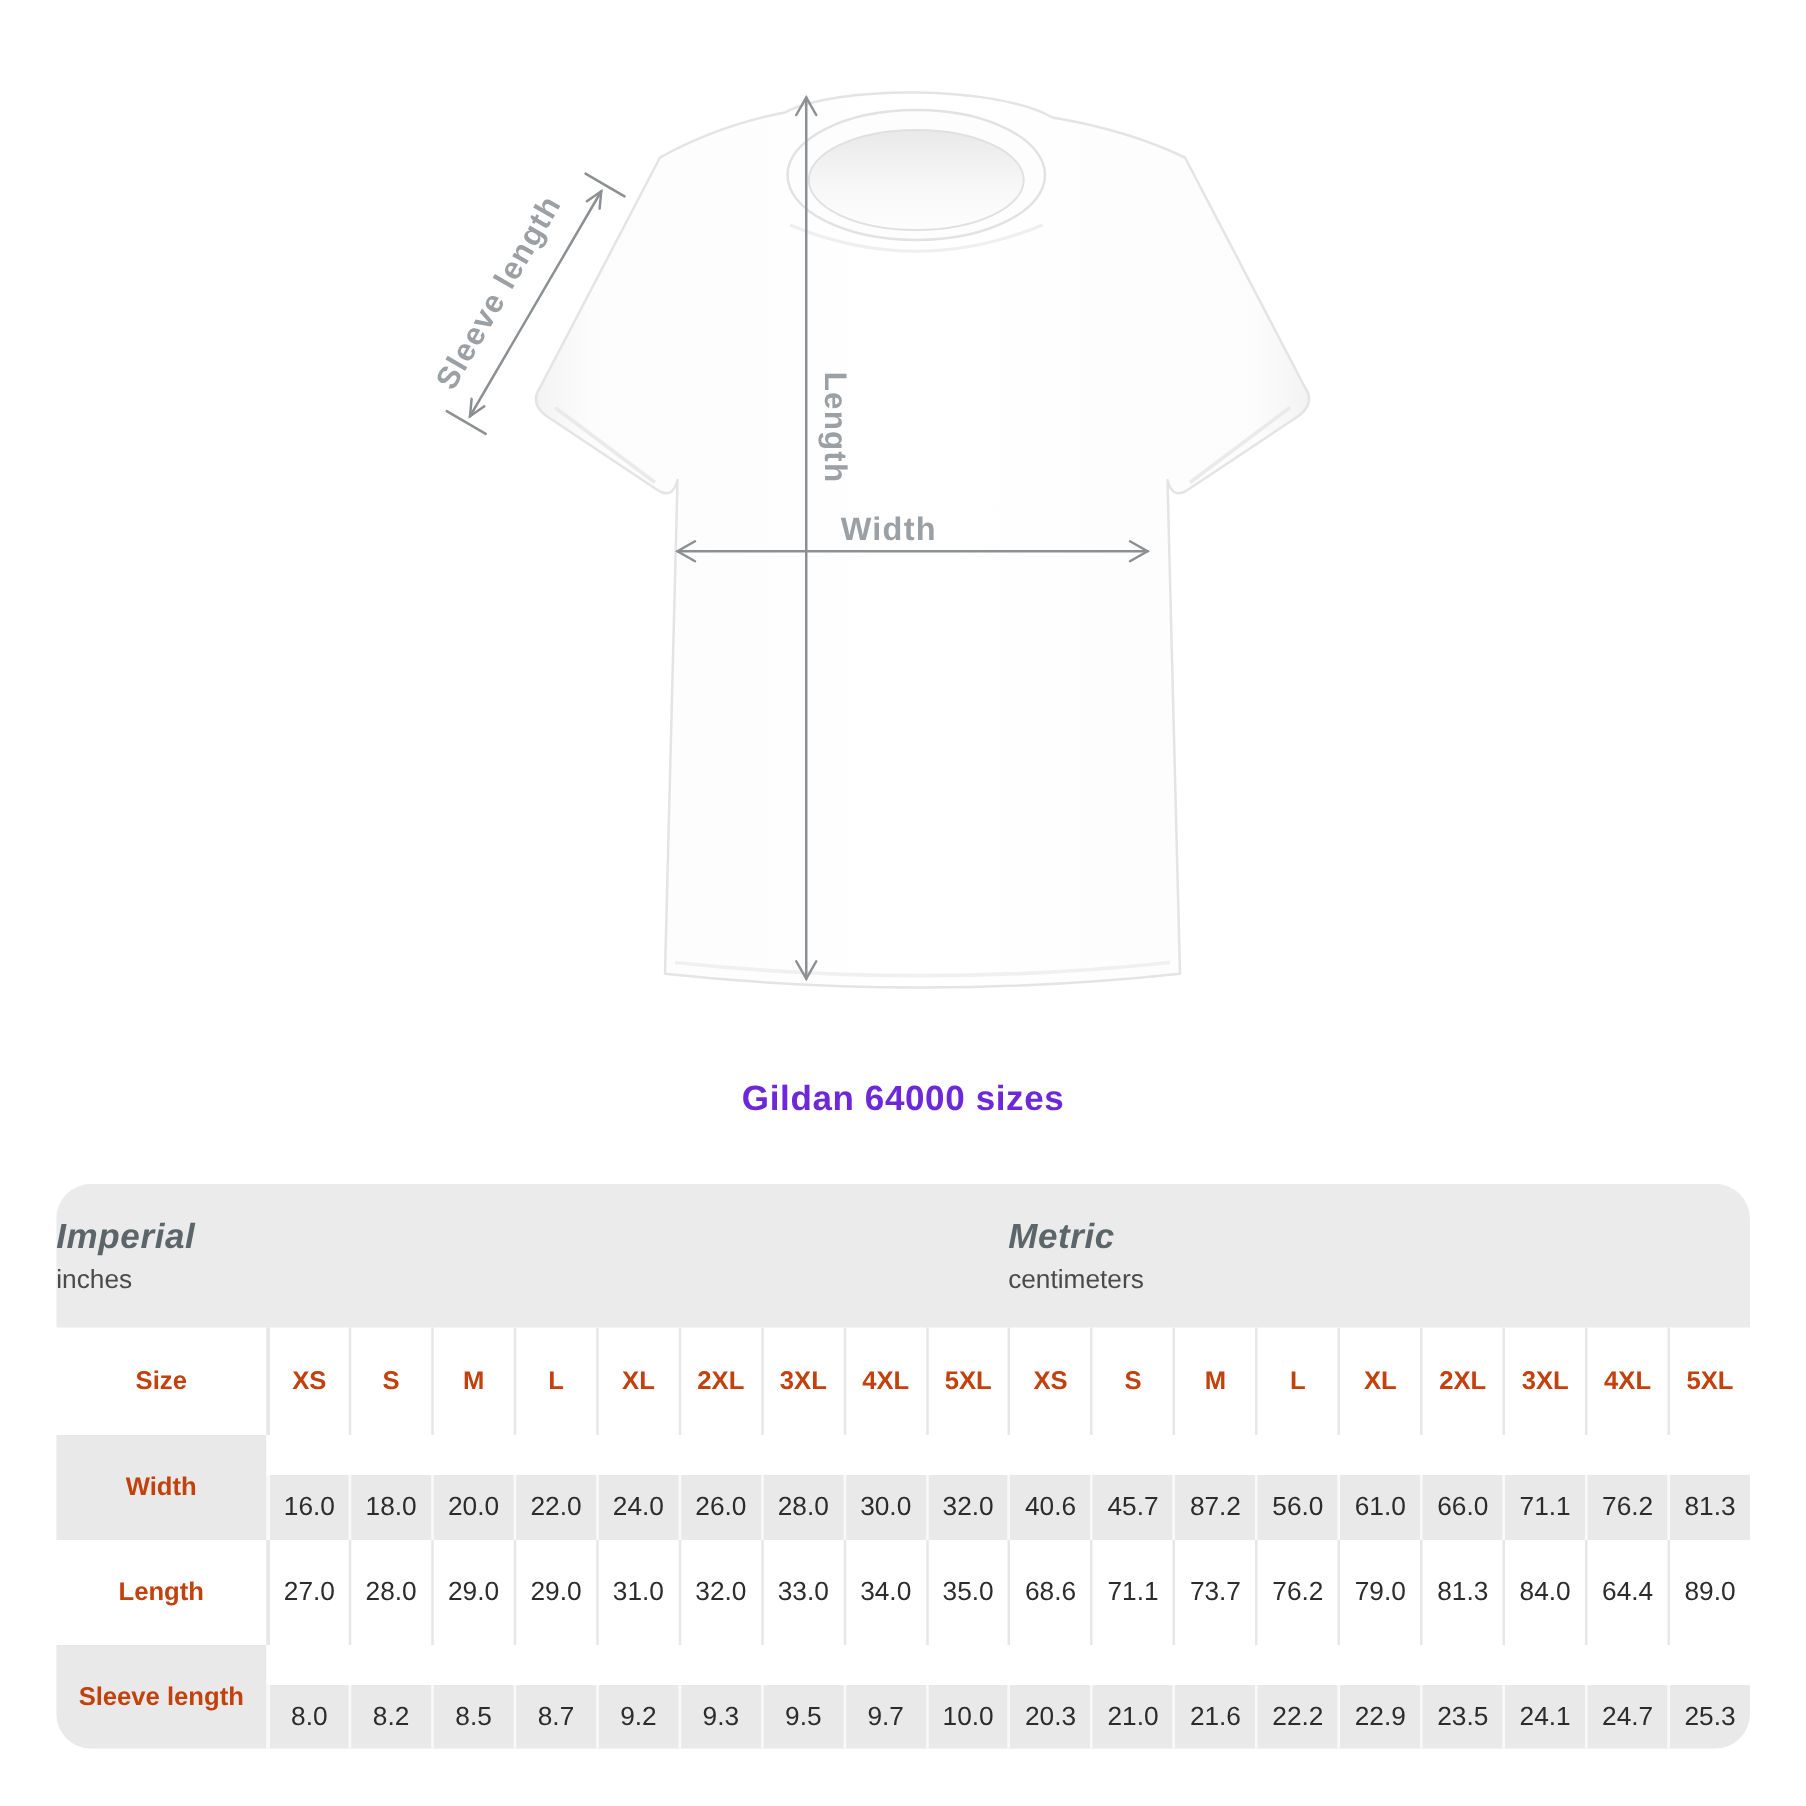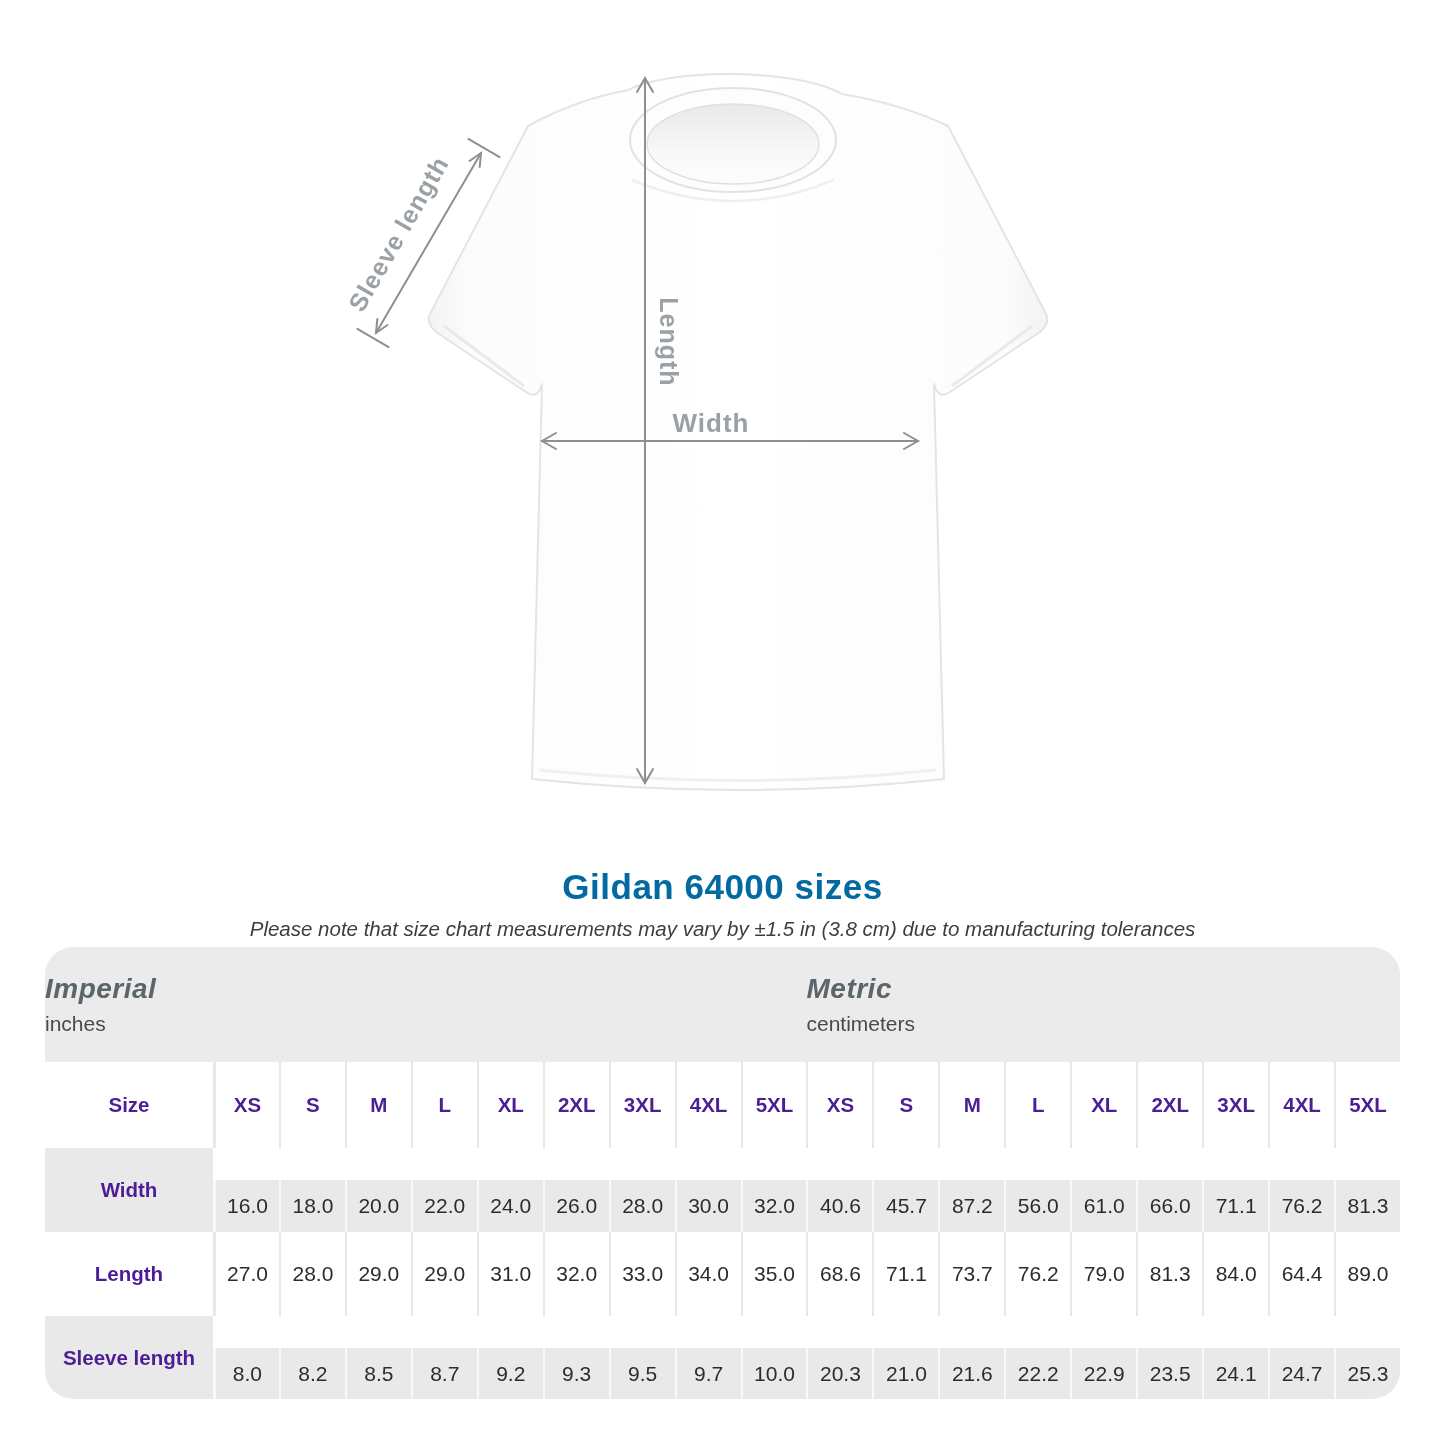--- a/index.html
+++ b/index.html
@@ -4,42 +4,42 @@
 <style>
   html,body { margin:0; padding:0; background:#ffffff; }
   .page {
     position:relative; width:1445px; height:1445px; background:#ffffff;
     font-family:"Liberation Sans", sans-serif; overflow:hidden;
   }
   .shirt-svg { position:absolute; left:330px; top:48px; }
 
   .title {
     position:absolute; left:0; top:844px; width:100%; text-align:center;
-    font-size:35px; font-weight:700; color:#0369a1; letter-spacing:.5px;
+    font-size:28px; font-weight:700; color:#6d28d9; letter-spacing:.5px;
   }
   .subtitle {
     position:absolute; left:0; top:896px; width:100%; text-align:center;
     font-size:20.5px; font-style:italic; color:#3e3e3e;
   }
 
   .card {
     position:absolute; left:45px; top:947px; width:1355px; height:452px;
     border-radius:28px; overflow:hidden; background:#ffffff;
   }
   .band { height:115px; background:#ebebeb; display:grid; grid-template-columns:761.5px 1fr; }
   .band-cell { display:flex; flex-direction:column; align-items:flex-start; justify-content:center; gap:7px; }
   .band-title { font-size:28px; font-weight:700; font-style:italic; color:#5c6569; letter-spacing:.5px; }
   .band-unit { font-size:21px; color:#4a4a4a; }
 
   .grid {
     display:grid; grid-template-columns:168px repeat(18, 1fr);
     grid-template-rows:86px 84px 84px 83px; height:337px;
   }
   .c { display:flex; align-items:center; justify-content:center; font-size:21px; color:#2c2c2c; }
-  .c.lab { font-weight:700; color:#4c1d95; font-size:20.5px; }
+  .c.lab { font-weight:700; color:#c2410c; font-size:20.5px; }
   .c.g { background:#e9e9e9; }
   .c.sep { border-left:2px solid #e7e7e7; }
   .c.g.sep { border-left-color:#f9f9f9;margin-top:32px; }
   .c.sep-strong { border-left-width:3px; }
 </style>
 </head>
 <body>
 
 <div class="page">
 
@@ -93,21 +93,20 @@
     </g>
 
     <g font-weight="bold" fill="#9ba0a4" font-size="25" font-family="Liberation Sans, sans-serif" letter-spacing="1">
       <text x="76" y="190" text-anchor="middle" transform="rotate(-60 76 190)">Sleeve length</text>
       <text x="330" y="294" text-anchor="middle" transform="rotate(90 330 294)">Length</text>
       <text x="381" y="384" text-anchor="middle" font-size="26">Width</text>
     </g>
   </svg>
 
   <h1 class="title">Gildan 64000 sizes</h1>
-  <p class="subtitle">Please note that size chart measurements may vary by ±1.5 in (3.8 cm) due to manufacturing tolerances</p>
 
   <div class="card">
     <div class="band">
       <div class="band-cell">
         <div class="band-title">Imperial</div>
         <div class="band-unit">inches</div>
       </div>
       <div class="band-cell">
         <div class="band-title">Metric</div>
         <div class="band-unit">centimeters</div>

